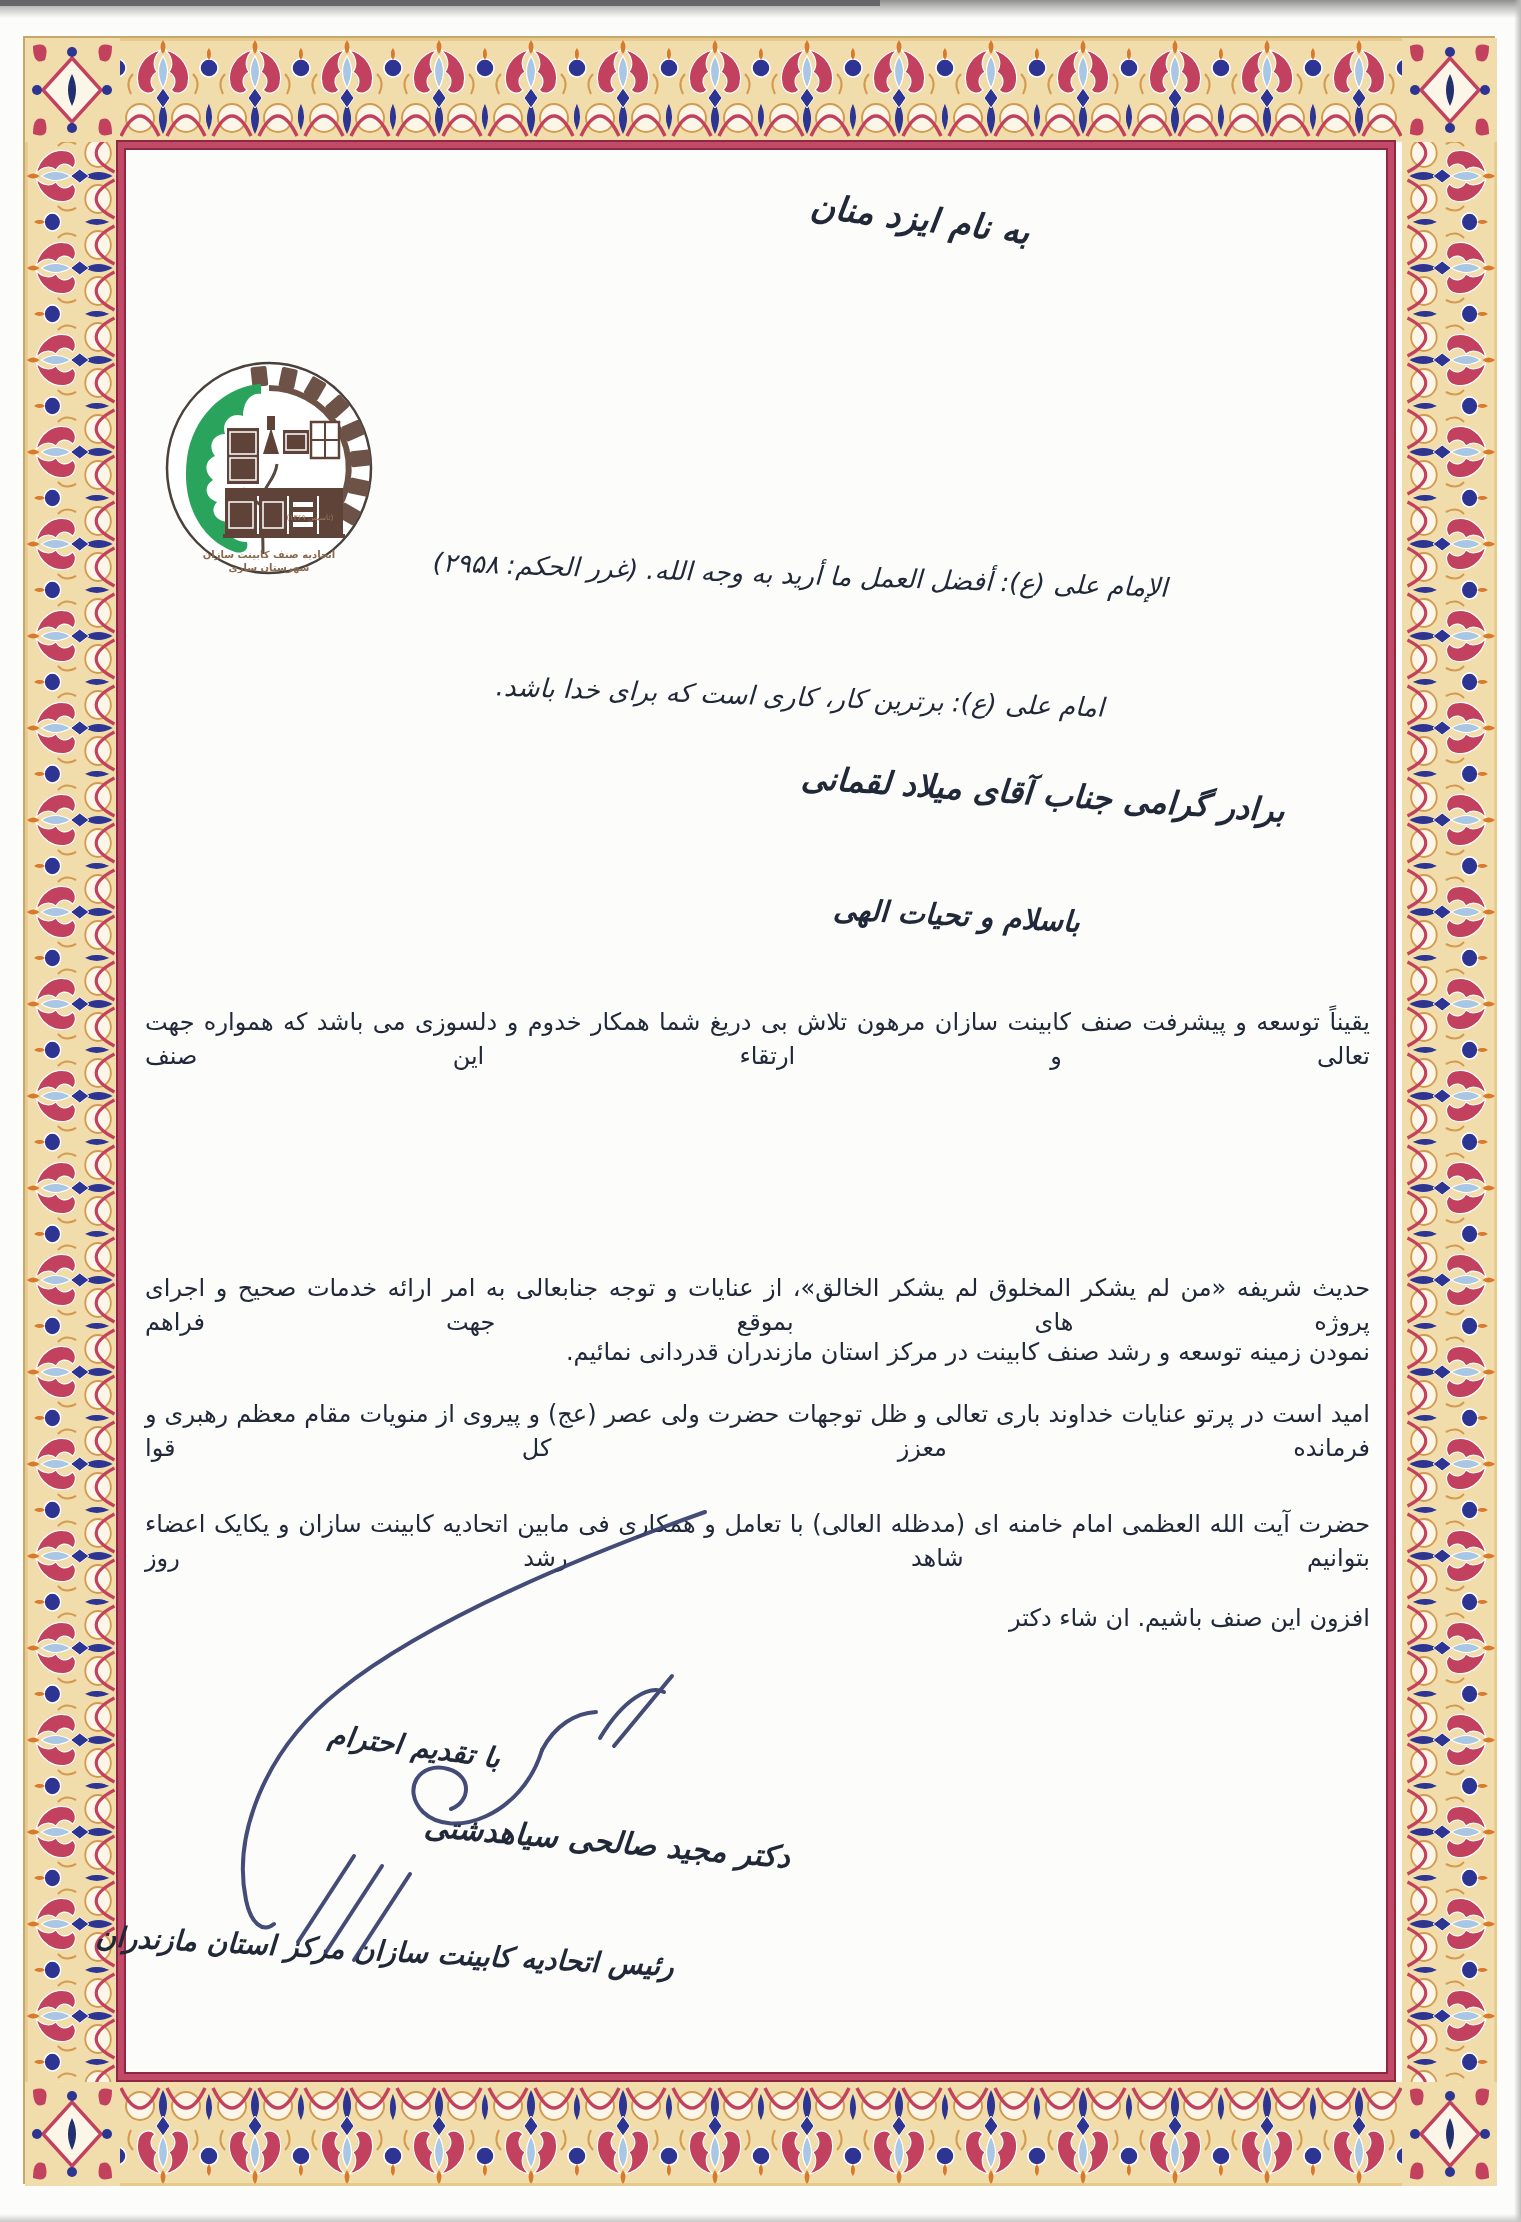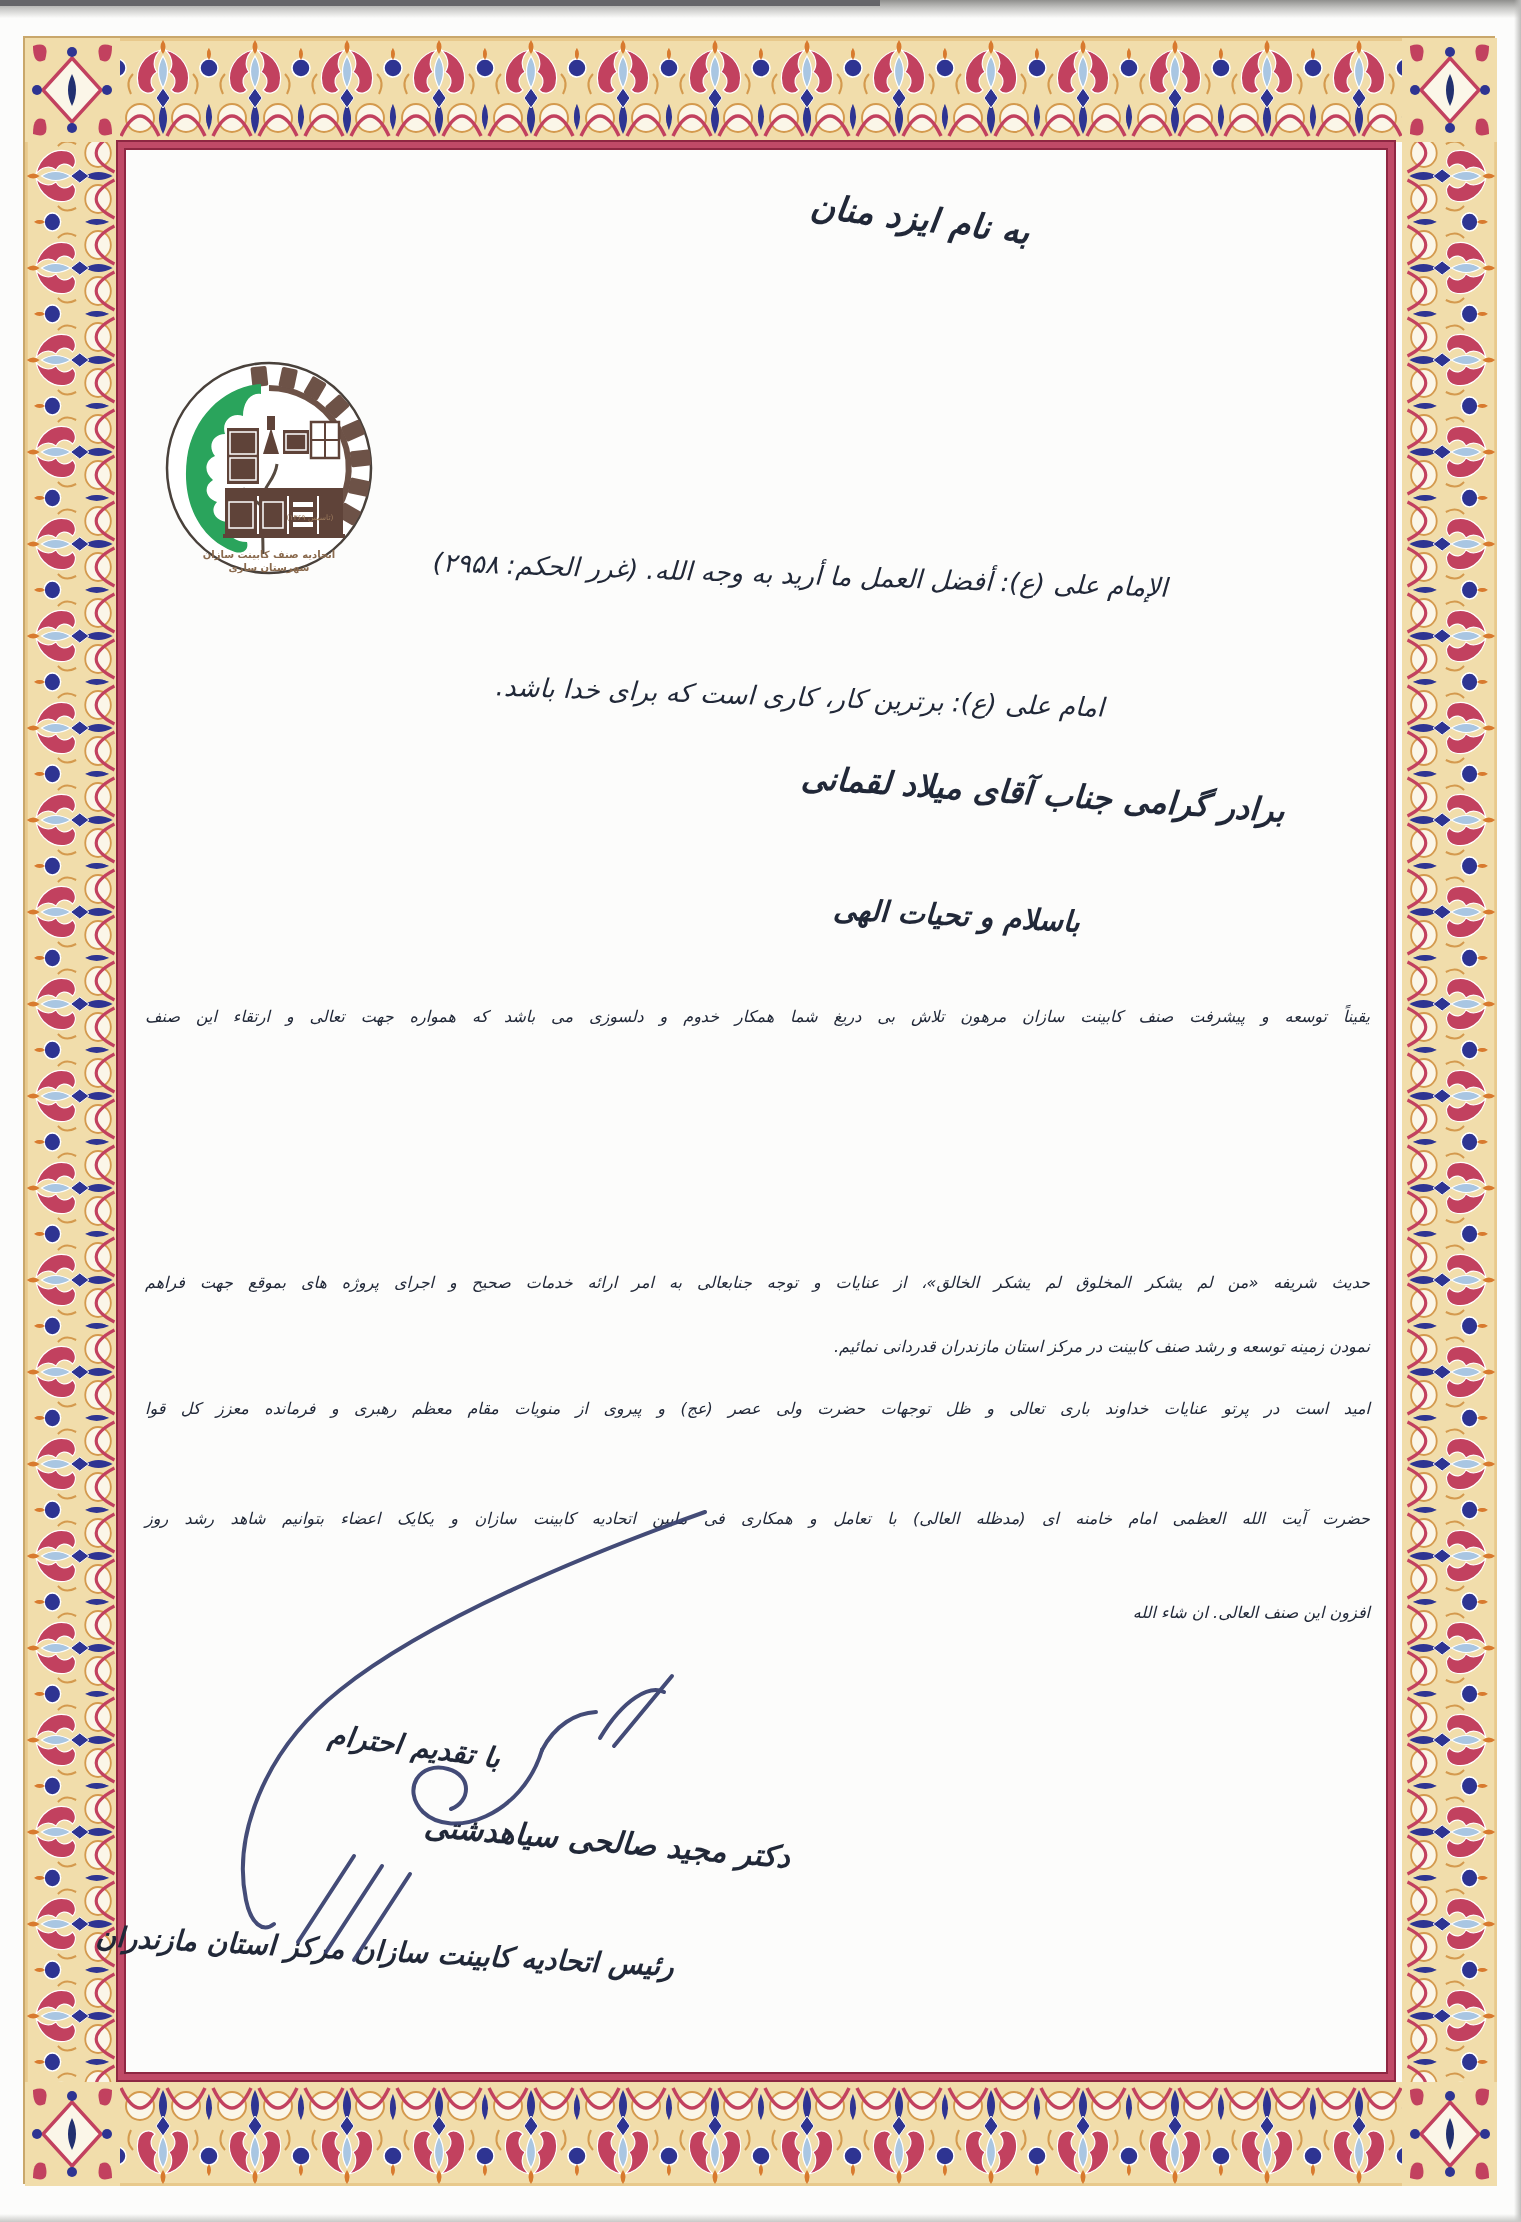--- a/index.html
+++ b/index.html
@@ -37,21 +37,21 @@
     box-shadow:0 0 0 2px #8e2742, inset 0 0 0 2px #8e2742;z-index:5;}
   
   .txt{position:absolute;z-index:6;white-space:nowrap;}
   .cal{font-style:italic;font-weight:bold;}
   .bismillah{right:491px;top:212px;font-size:34px;transform:rotate(7deg);transform-origin:right center;}
   .quote{left:260px;width:1080px;text-align:center;font-size:26px;font-style:italic;transform:rotate(2deg);}
   .quote1{top:560px;}
   .quote2{top:682px;}
   .addressee{right:236px;top:792px;font-size:32px;transform:rotate(4deg);transform-origin:right center;}
   .salutation{right:441px;top:905px;font-size:29px;transform:rotate(3deg);transform-origin:right center;}
-  .bodyline{position:absolute;left:145px;width:1225px;font-size:16px;font-style:italic;
+  .bodyline{position:absolute;left:145px;width:1225px;font-size:24px;
     z-index:6;text-align:justify;text-align-last:justify;white-space:normal;line-height:1.4;}
   .bodyline.last{text-align:center;text-align-last:right;}
   .respect{right:1021px;top:1742px;font-size:28px;transform:rotate(8deg);transform-origin:right center;}
   .sig-name{right:731px;top:1840px;font-size:30px;transform:rotate(5deg);transform-origin:right center;}
   .sig-title{right:847px;top:1950px;font-size:28px;transform:rotate(3deg);transform-origin:right center;}
   .logo{position:absolute;left:163px;top:358px;width:212px;height:224px;z-index:6;}
   .signature-svg{position:absolute;left:180px;top:1480px;width:560px;height:520px;z-index:7;}
   .hidden-defs{position:absolute;width:0;height:0;overflow:hidden;}
 </style>
 </head>
@@ -373,21 +373,21 @@
 
   <div class="txt cal addressee">برادر گرامی جناب آقای میلاد لقمانی</div>
   <div class="txt cal salutation">باسلام و تحیات الهی</div>
 
   <div class="bodyline" style="top:1006px">یقیناً توسعه و پیشرفت صنف کابینت سازان مرهون تلاش بی دریغ شما همکار خدوم و دلسوزی می باشد که همواره جهت تعالی و ارتقاء این صنف</div>
   <div class="bodyline" style="top:1272px">حدیث شریفه «من لم یشکر المخلوق لم یشکر الخالق»، از عنایات و توجه جنابعالی به امر ارائه خدمات صحیح و اجرای پروژه های بموقع جهت فراهم</div>
   <div class="bodyline last" style="top:1336px">نمودن زمینه توسعه و رشد صنف کابینت در مرکز استان مازندران قدردانی نمائیم.</div>
 
   <div class="bodyline" style="top:1398px">امید است در پرتو عنایات خداوند باری تعالی و ظل توجهات حضرت ولی عصر (عج) و پیروی از منویات مقام معظم رهبری و فرمانده معزز کل قوا</div>
   <div class="bodyline" style="top:1508px">حضرت آیت الله العظمی امام خامنه ای (مدظله العالی) با تعامل و همکاری فی مابین اتحادیه کابینت سازان و یکایک اعضاء بتوانیم شاهد رشد روز</div>
-  <div class="bodyline last" style="top:1602px">افزون این صنف العالی. ان شاء الله</div>
+  <div class="bodyline last" style="top:1602px">افزون این صنف باشیم. ان شاء دکتر</div>
 
   <svg class="signature-svg" viewBox="0 0 560 520">
     <g fill="none" stroke="#3a4270" stroke-width="4" stroke-linecap="round" opacity="0.95">
       <path d="M525 32 C410 73 250 138 160 210 C82 272 53 358 66 420 C71 444 83 453 94 444"></path>
       <path d="M118 462 L174 376 M146 472 L202 386 M174 480 L230 394"></path>
       <path d="M362 270 C342 336 272 360 243 332 C221 309 240 281 268 289 C293 296 290 322 271 329"></path>
       <path d="M362 270 C375 245 396 233 416 232"></path>
       <path d="M420 258 C444 218 470 205 484 212"></path>
       <path d="M434 266 L492 196"></path>
     </g>

